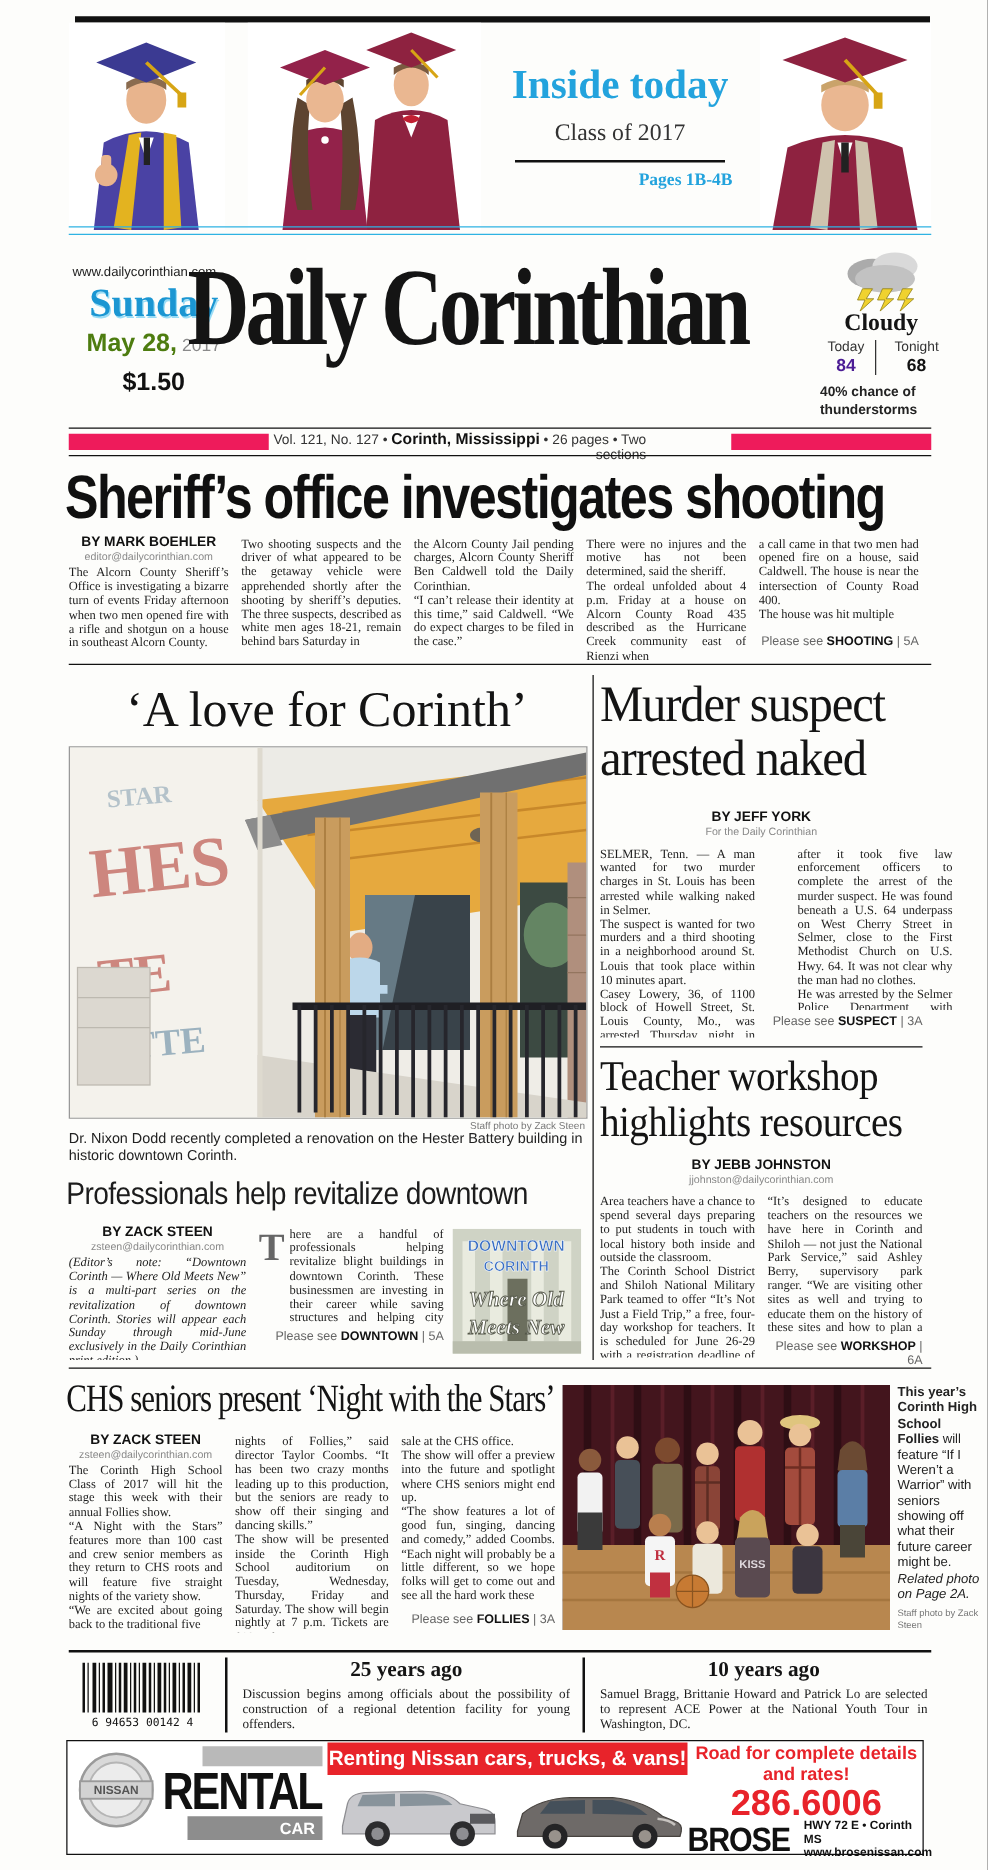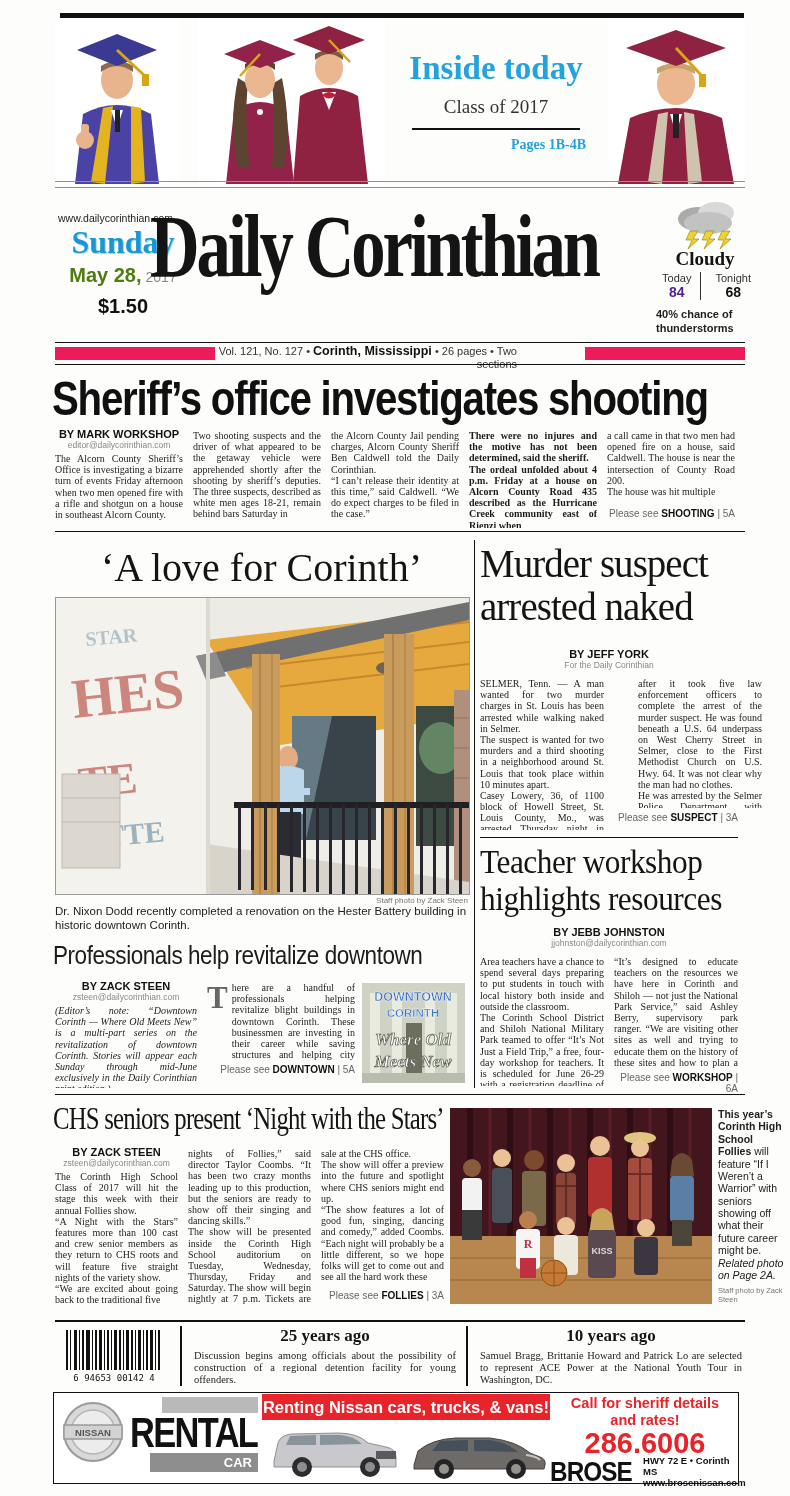--- a/index.html
+++ b/index.html
@@ -130,30 +130,30 @@
   <div class="abs pinkbar" style="left:55px;top:347px;width:160px;height:13px;"></div>
   <div class="abs pinkbar" style="left:585px;top:347px;width:160px;height:13px;"></div>
   <div class="abs sans" style="left:215px;top:344px;width:302px;text-align:right;font-size:11px;color:#333;">
     <span>Vol. 121, No. 127 • </span><span style="font-weight:bold;font-size:12.5px;color:#111;">Corinth, Mississippi</span><span> • 26 pages • Two sections</span>
   </div>
   <div class="abs rule" style="left:55px;top:364px;width:690px;height:1px;"></div>
 
   <div class="abs sans" style="left:52px;top:370px;width:900px;font-size:49px;font-weight:bold;letter-spacing:-1.5px;transform:scaleX(0.82);transform-origin:left top;white-space:nowrap;color:#101010;">Sheriff’s office investigates shooting</div>
 
   <div class="abs" style="left:55px;top:428px;width:128px;height:100px;overflow:hidden;">
-    <div class="byline">BY MARK WORKSHOP</div>
+    <div class="byline">BY MARK BOEHLER</div>
     <div class="bymail">editor@dailycorinthian.com</div>
     <div class="bt">The Alcorn County Sheriff’s Office is investigating a bizarre turn of events Friday afternoon when two men opened fire with a rifle and shotgun on a house in southeast Alcorn County.</div>
   </div>
   <div class="abs bt" style="left:193px;top:430px;width:128px;height:98px;">Two shooting suspects and the driver of what appeared to be the getaway vehicle were apprehended shortly after the shooting by sheriff’s deputies. The three suspects, described as white men ages 18-21, remain behind bars Saturday in</div>
   <div class="abs bt" style="left:331px;top:430px;width:128px;height:98px;">the Alcorn County Jail pending charges, Alcorn County Sheriff Ben Caldwell told the Daily Corinthian.
 “I can’t release their identity at this time,” said Caldwell. “We do expect charges to be filed in the case.”</div>
-  <div class="abs bt" style="left:469px;top:430px;width:128px;height:98px;font-weight:bold;">There were no injures and the motive has not been determined, said the sheriff.
+  <div class="abs bt" style="left:469px;top:430px;width:128px;height:98px;">There were no injures and the motive has not been determined, said the sheriff.
 The ordeal unfolded about 4 p.m. Friday at a house on Alcorn County Road 435 described as the Hurricane Creek community east of Rienzi when</div>
-  <div class="abs bt" style="left:607px;top:430px;width:128px;height:72px;">a call came in that two men had opened fire on a house, said Caldwell. The house is near the intersection of County Road 200.
+  <div class="abs bt" style="left:607px;top:430px;width:128px;height:72px;">a call came in that two men had opened fire on a house, said Caldwell. The house is near the intersection of County Road 400.
 The house was hit multiple</div>
   <div class="abs jump" style="left:607px;top:508px;width:128px;">
     <span>Please see </span><span class="jw">SHOOTING</span><span> | 5A</span>
   </div>
 
   <div class="abs rule" style="left:55px;top:531px;width:690px;height:1px;"></div>
 
   <div class="abs shead" style="left:55px;top:544px;width:413px;text-align:center;font-size:40px;">‘A love for Corinth’</div>
 
   <div class="abs" style="left:55px;top:597px;width:413px;height:296px;border:1px solid #999;">
@@ -463,21 +463,21 @@
         <path d="M210,30 L210,19 L226,19 Q244,22 254,31 Z" fill="#45505a"></path>
         <circle cx="180" cy="48" r="10" fill="#242426"></circle>
           <circle cx="180" cy="48" r="5" fill="#98928c"></circle>
         <circle cx="252" cy="48" r="10" fill="#242426"></circle>
           <circle cx="252" cy="48" r="5" fill="#98928c"></circle>
         <path d="M262,34 q10,1 14,5" stroke="#c7c3bf" stroke-width="2" fill="none"></path>
       </svg>
     </div>
 
     <div class="abs sans" style="left:502px;top:2px;width:178px;text-align:center;color:#e8232a;font-weight:bold;font-size:14.5px;line-height:1.15;">
-      <div>Call for sheriff details</div>
+      <div>Road for complete details</div>
       <div>and rates!</div>
     </div>
     <div class="abs sans" style="left:502px;top:34px;width:178px;text-align:center;color:#e8232a;font-weight:bold;font-size:29px;letter-spacing:0px;">286.6006</div>
     <div class="abs" style="left:496px;top:62px;width:186px;display:flex;align-items:flex-end;">
       <span class="sans" style="font-size:27px;font-weight:bold;letter-spacing:-1px;color:#111;transform:scaleX(0.9);transform-origin:left bottom;">BROSE</span>
       <span style="display:inline-block;margin-left:2px;">
         <span class="sans" style="display:block;font-size:9.5px;font-weight:bold;color:#111;">HWY 72 E • Corinth MS</span>
         <span class="sans" style="display:block;font-size:9.5px;font-weight:bold;color:#111;">www.brosenissan.com</span>
       </span>
     </div>

